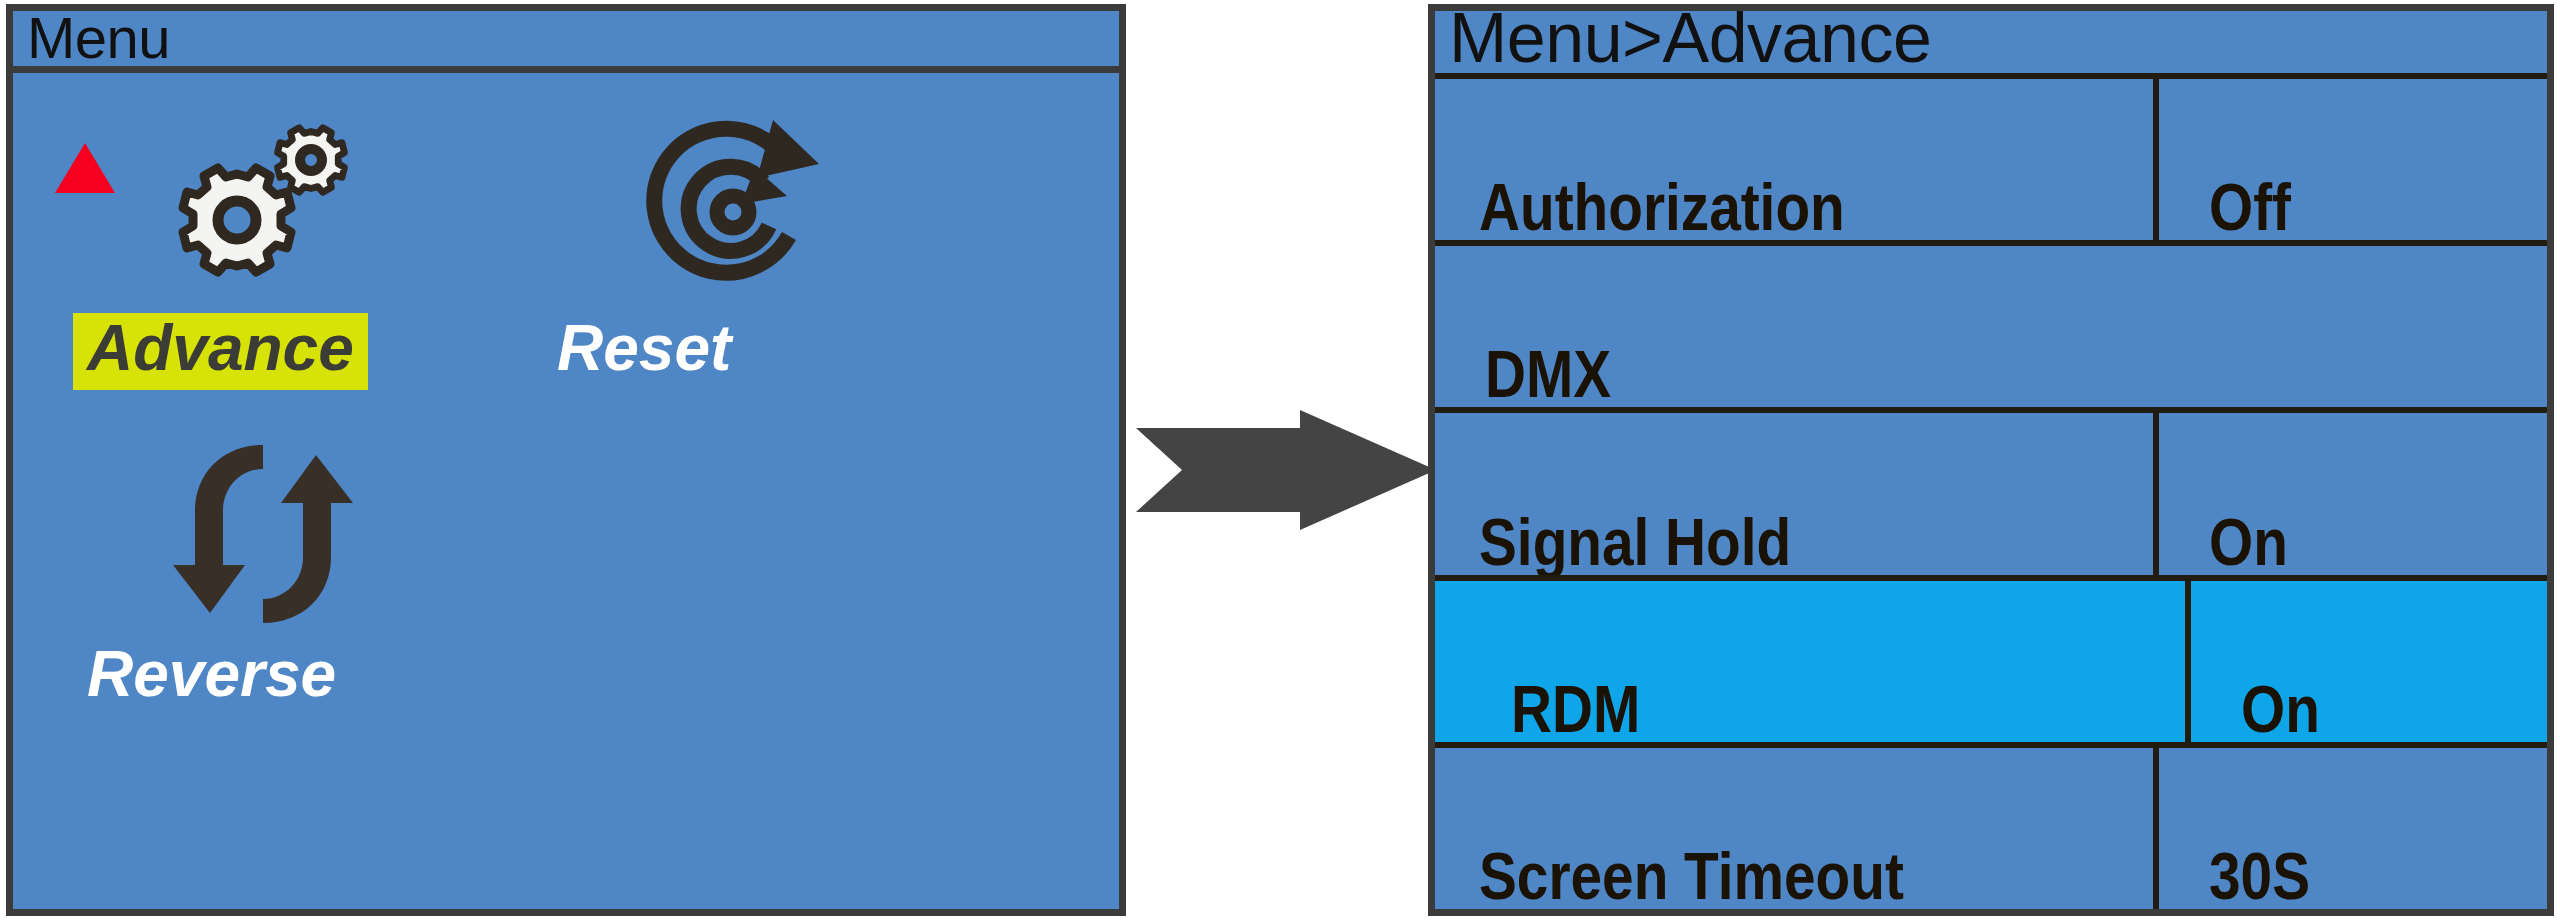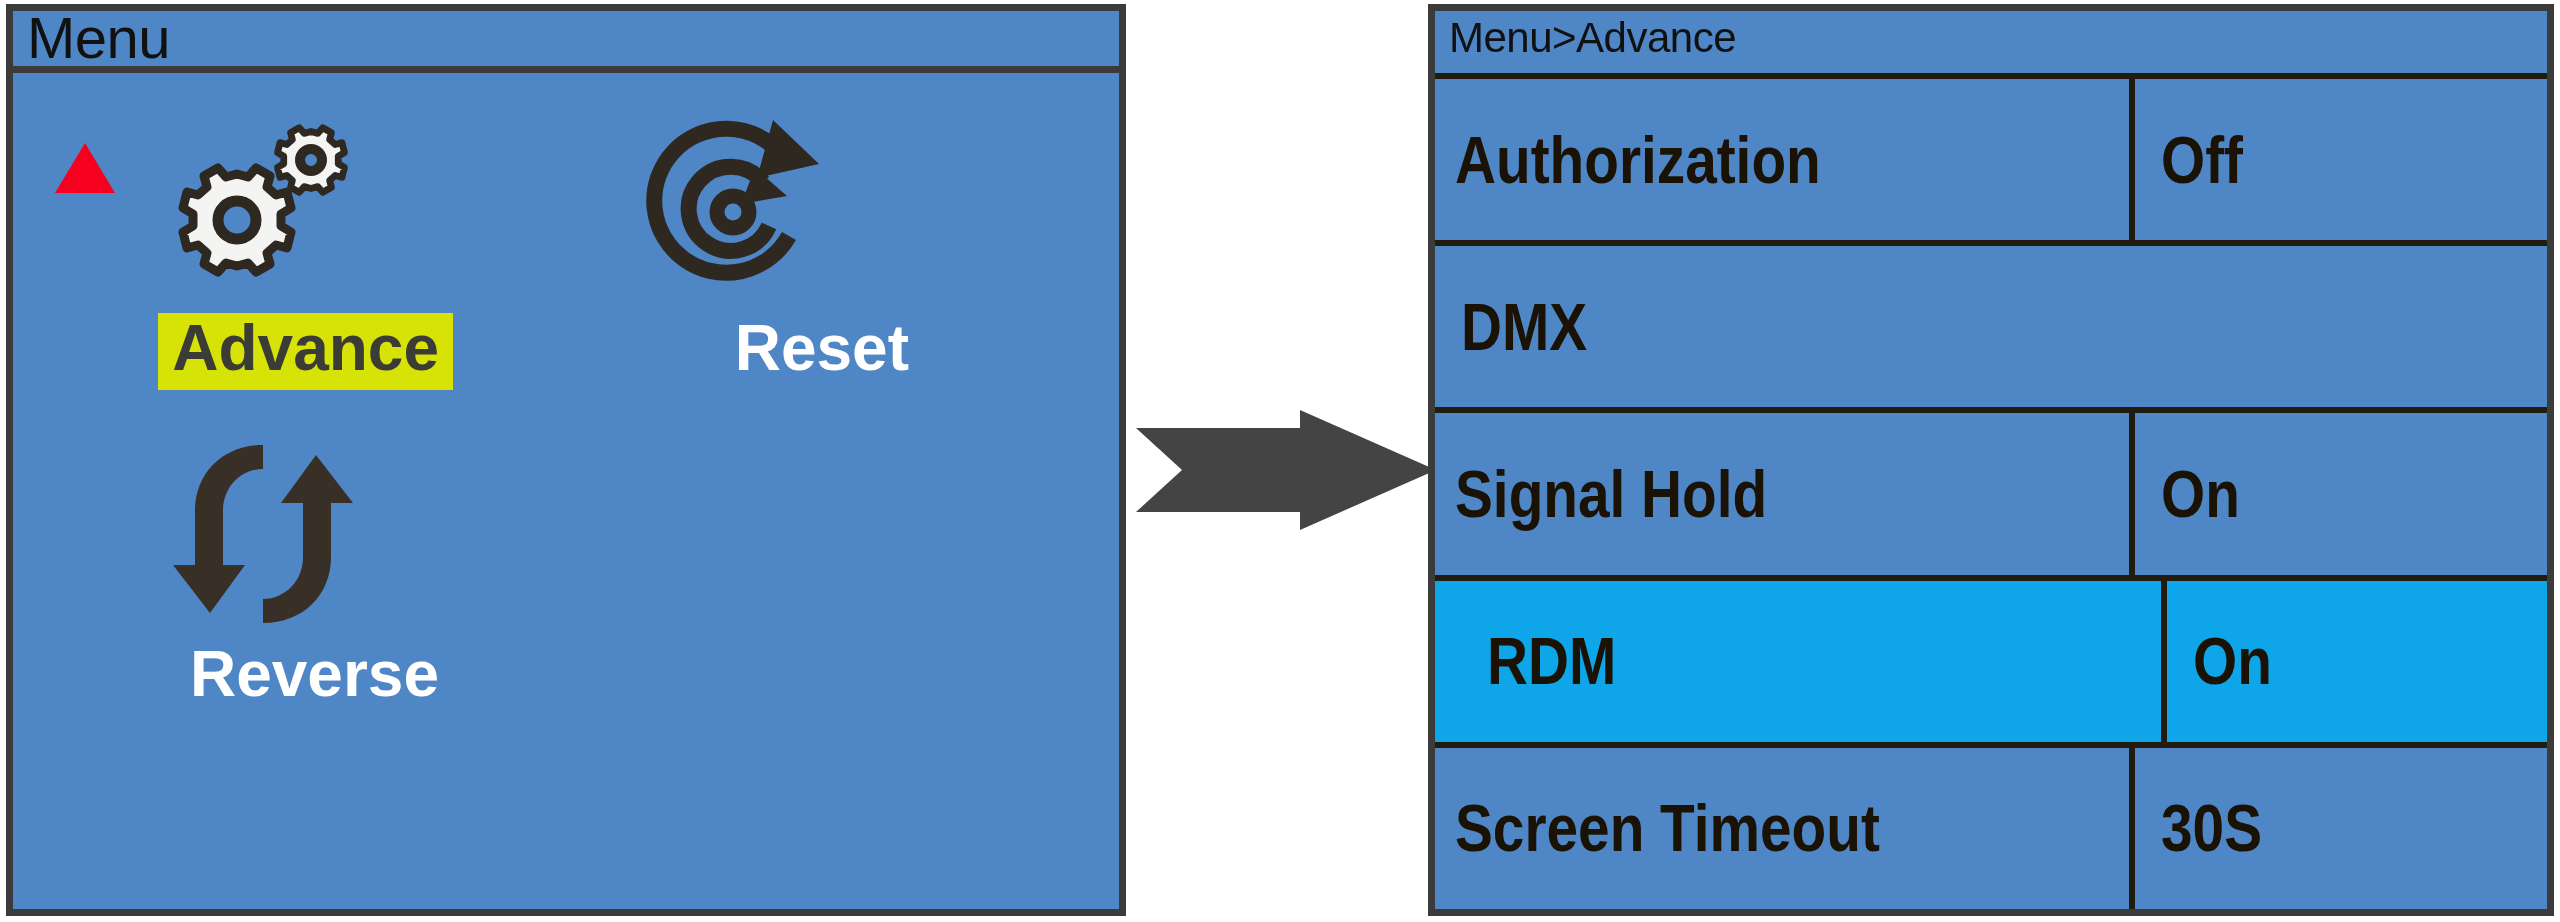--- a/index.html
+++ b/index.html
@@ -65,21 +65,22 @@
     height: 0;
     border-left: 30px solid transparent;
     border-right: 30px solid transparent;
     border-bottom: 50px solid #f5001e;
   }
 
   
   .menu-tile {
     position: absolute;
     width: 380px;
-    text-align: right;
+    text-align: left;
+    font-style: italic;
   }
   #tile-advance { left: 60px;  top: 30px; }
   #tile-reset   { left: 530px; top: 30px; }
   #tile-reverse { left: 60px;  top: 356px; }
 
   .tile-icon {
     height: 210px;
     display: flex;
     align-items: center;
     justify-content: center;
@@ -124,21 +125,21 @@
     top: 0;
     right: 0;
     height: 62px;
     box-sizing: border-box;
     background: #4f86c6;
   }
   #right-title-text {
     position: absolute;
     left: 14px;
     top: -4px;
-    font-size: 42px;
+    font-size: 70px;
     color: #111111;
     font-weight: 400;
     letter-spacing: -0.5px;
     line-height: 62px;
     white-space: nowrap;
   }
   #settings-table {
     position: absolute;
     left: 0;
     top: 62px;
@@ -153,23 +154,24 @@
     border-top: 6px solid #221c10;
     background: #4f86c6;
     min-height: 0;
   }
   .settings-row.highlight {
     background: #0ea5e9;
     padding-left: 32px;
   }
   .cell-label, .cell-value {
     display: flex;
-    align-items: center;
+    align-items: flex-end;
     box-sizing: border-box;
     overflow: hidden;
+    margin-left: 24px;
   }
   .cell-label {
     width: 700px;
     padding-left: 20px;
     border-right: 6px solid #221c10;
   }
   .cell-value {
     flex: 1 1 auto;
     padding-left: 26px;
     border-radius: 14px;

